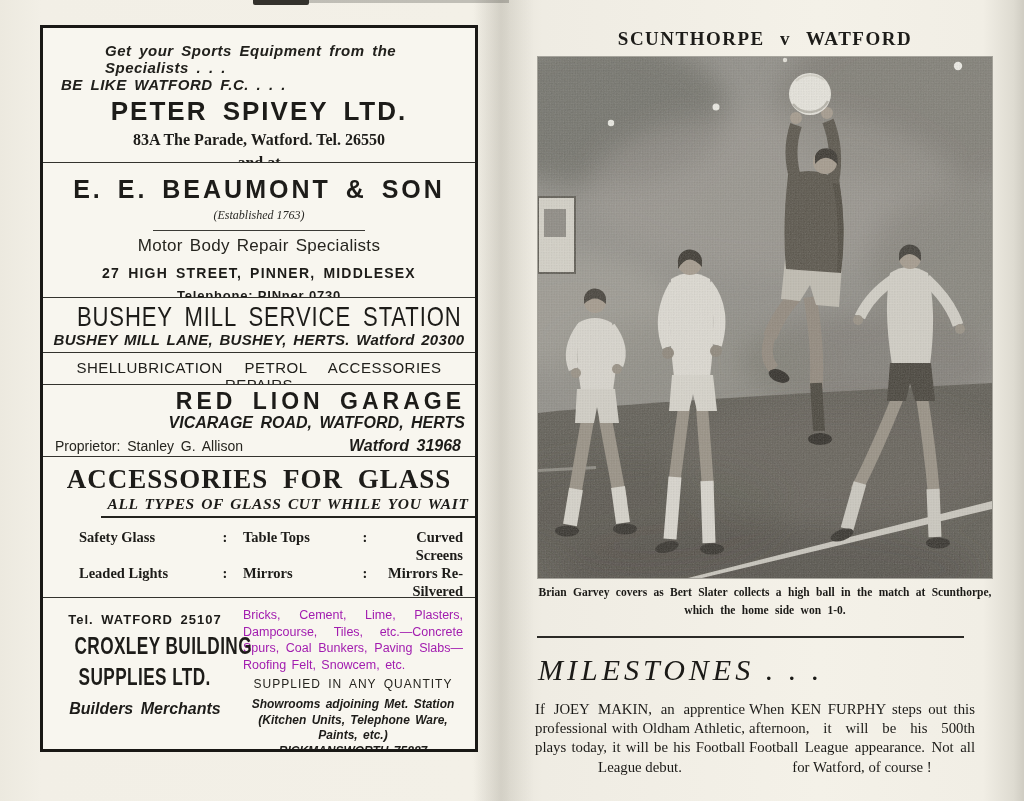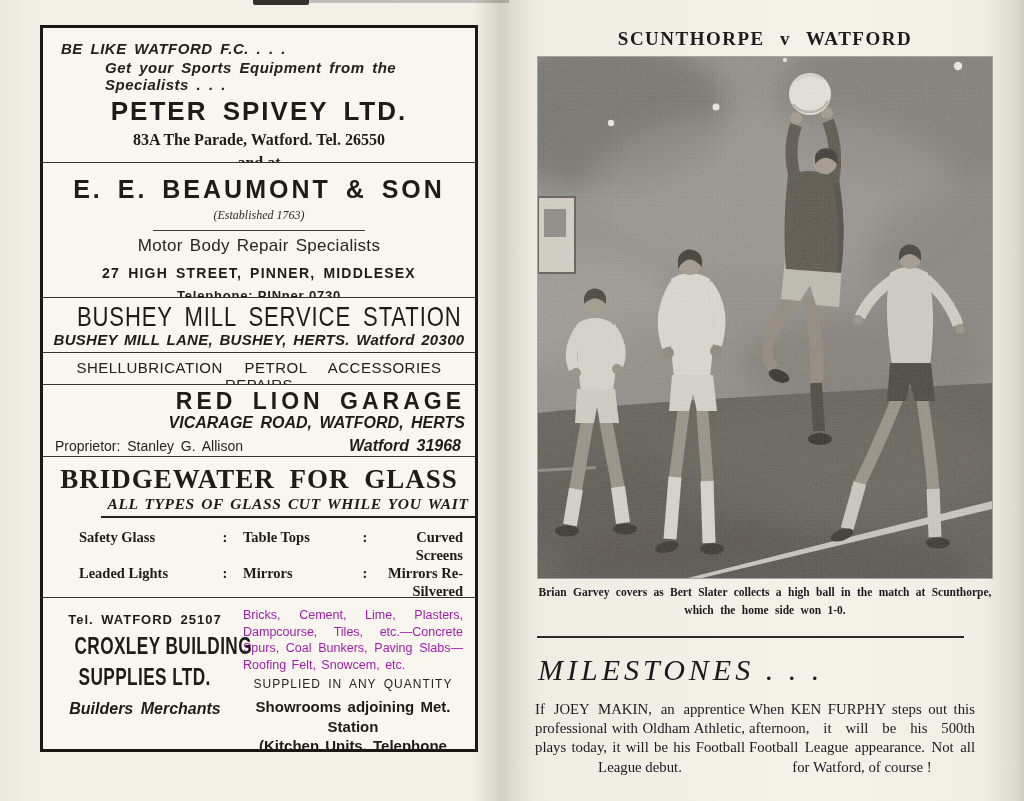--- a/index.html
+++ b/index.html
@@ -59,21 +59,21 @@
   .bg-grid .g3{text-align:right;}
 
   .ad-croxley{height:151px;padding:9px 12px 0 12px;}
   .cx-grid{display:grid;grid-template-columns:180px 1fr;column-gap:8px;}
   .cx-tel{font-size:13px;font-weight:bold;letter-spacing:1px;word-spacing:3px;text-align:center;margin-top:5px;}
   .cx-name{font-size:21px;font-weight:bold;text-align:center;white-space:nowrap;margin-top:7px;}
   .cx-name>span{display:inline-block;transform:scale(.82,1.1);transform-origin:center;letter-spacing:.5px;}
   .cx-sub{font-size:16px;font-weight:bold;font-style:italic;text-align:center;margin-top:11px;word-spacing:3px;}
   .cx-prod{font-size:12.5px;color:#a21caf;text-align:justify;line-height:1.32;word-spacing:2px;}
   .cx-supplied{font-size:12px;letter-spacing:1px;word-spacing:3px;text-align:center;margin-top:4px;color:#26251f;}
-  .cx-show{font-size:15px;font-weight:bold;text-align:center;line-height:1.3;margin-top:6px;word-spacing:2px;}
+  .cx-show{font-size:12px;font-weight:bold;text-align:center;line-height:1.3;margin-top:6px;word-spacing:2px;font-style:italic;}
 
   
   .rp-title{position:absolute;left:538px;top:28px;width:454px;text-align:center;
     font-family:"Liberation Serif",serif;font-weight:bold;font-size:19px;letter-spacing:1.5px;word-spacing:9px;}
   .photo{position:absolute;left:538px;top:57px;width:454px;height:521px;background:#8e8c86;box-shadow:0 0 0 1px rgba(30,28,24,.35);}
   .photo svg{display:block;width:100%;height:100%;}
   .caption{position:absolute;left:520px;top:584px;width:490px;text-align:center;
     font-family:"Liberation Serif",serif;font-weight:bold;font-size:11.5px;line-height:1.55;word-spacing:3.5px;color:#1b1a17;}
   .caption div{white-space:nowrap;}
   .mid-rule{position:absolute;left:537px;top:636px;width:427px;border-top:2px solid #2b2a26;}
@@ -88,22 +88,22 @@
 </head>
 <body>
 
 <div class="sheet">
   <div class="top-mark"></div>
   <div class="top-mark2"></div>
 
   <div class="ad-frame">
 
     <section class="ad ad-spivey rule">
+      <div class="sp-tag sp-tag2">Get your Sports Equipment from the Specialists . . .</div>
       <div class="sp-tag sp-tag1">BE LIKE WATFORD F.C. . . .</div>
-      <div class="sp-tag sp-tag2">Get your Sports Equipment from the Specialists . . .</div>
       <div class="sp-name c">PETER SPIVEY LTD.</div>
       <div class="sp-addr c">83A The Parade, Watford. Tel. 26550</div>
       <div class="sp-addr c">and at</div>
 
     </section>
 
     <section class="ad ad-beaumont rule">
       <div class="bm-name c">E. E. BEAUMONT &amp; SON</div>
       <div class="bm-est c">(Established 1763)</div>
       <div class="bm-overline"></div>
@@ -122,21 +122,21 @@
     <section class="ad ad-redlion rule">
       <div class="rl-name">RED LION GARAGE</div>
       <div class="rl-addr">VICARAGE ROAD, WATFORD, HERTS</div>
       <div class="rl-row">
         <span class="rl-prop">Proprietor: Stanley G. Allison</span>
         <span class="rl-tel">Watford 31968</span>
       </div>
     </section>
 
     <section class="ad ad-bridgewater rule">
-      <div class="bg-name c">BRIDGEWATER FOR GLASS</div>
+      <div class="bg-name c">ACCESSORIES FOR GLASS</div>
       <div class="bg-tag">ALL TYPES OF GLASS CUT WHILE YOU WAIT</div>
       <div class="bg-grid">
         <span class="g1">Safety Glass</span>
         <span class="gs">:</span>
         <span class="g2">Table Tops</span>
         <span class="gs">:</span>
         <span class="g3">Curved Screens</span>
         <span class="g1">Leaded Lights</span>
         <span class="gs">:</span>
         <span class="g2">Mirrors</span>

